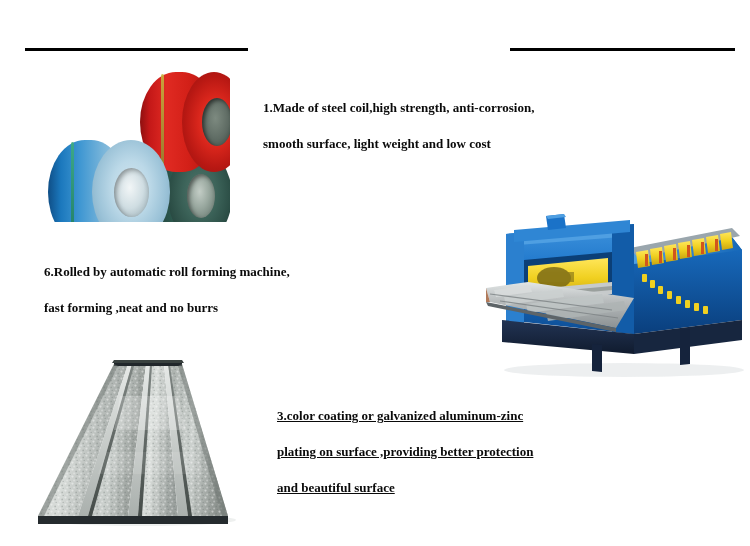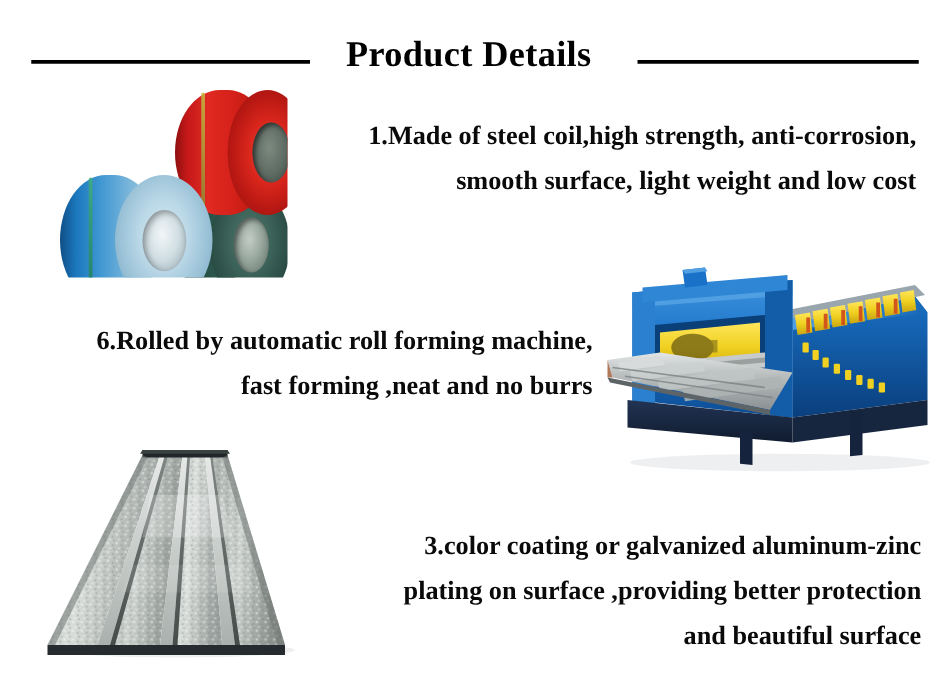--- a/index.html
+++ b/index.html
@@ -51,29 +51,28 @@
     letter-spacing: 0.3px;
     line-height: 34px;
     font-family: "Liberation Serif", "DejaVu Serif", serif;
   }
 
   
   .feature-text {
     position: absolute;
     font-family: "Liberation Serif", "DejaVu Serif", serif;
     font-weight: bold;
-    font-size: 21px;
+    font-size: 13px;
     line-height: 36px;
     color: #0a0a0a;
     white-space: pre-line;
-    text-align: right;
   }
   #feature-1 { left: 263px; top: 90px;  width: 470px; }
   #feature-2 { left: 44px;  top: 254px; width: 430px; }
-  #feature-3 { left: 277px; top: 418px; width: 460px; }
+  #feature-3 { left: 277px; top: 398px; width: 460px; text-decoration: underline; }
 
   
   .photo {
     position: absolute;
     background: #ffffff;
     overflow: hidden;
   }
 
   
   #photo-coils { left: 40px; top: 62px; width: 190px; height: 160px; }
@@ -155,21 +154,20 @@
   #photo-machine { left: 484px; top: 202px; width: 266px; height: 176px; }
 
   
   #photo-sheet { left: 36px; top: 356px; width: 210px; height: 172px; }
 </style>
 </head>
 <body>
 
 <div id="header">
   <div id="rule-left"></div>
-  <div id="page-title">Product Details</div>
   <div id="rule-right"></div>
 </div>
 
 <div class="photo" id="photo-coils">
 
   <div class="coil" id="coil-green">
     <div class="coil-body"></div>
     <div class="coil-face"></div>
     <div class="coil-bore"></div>
   </div>

